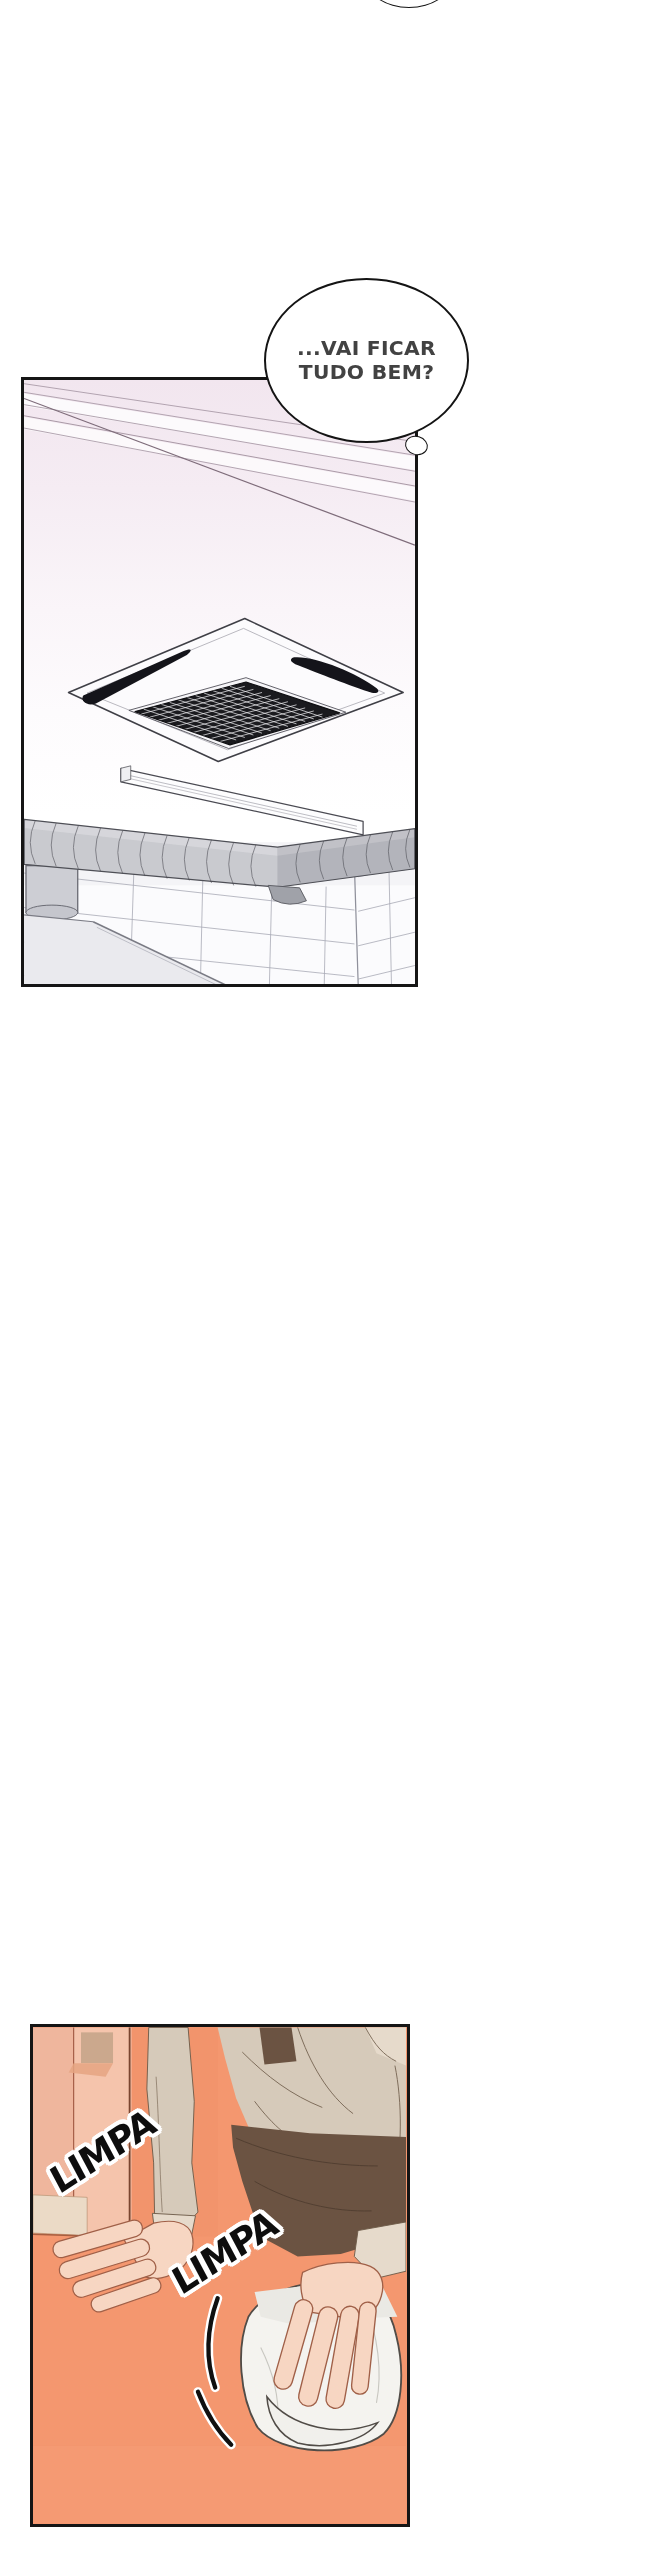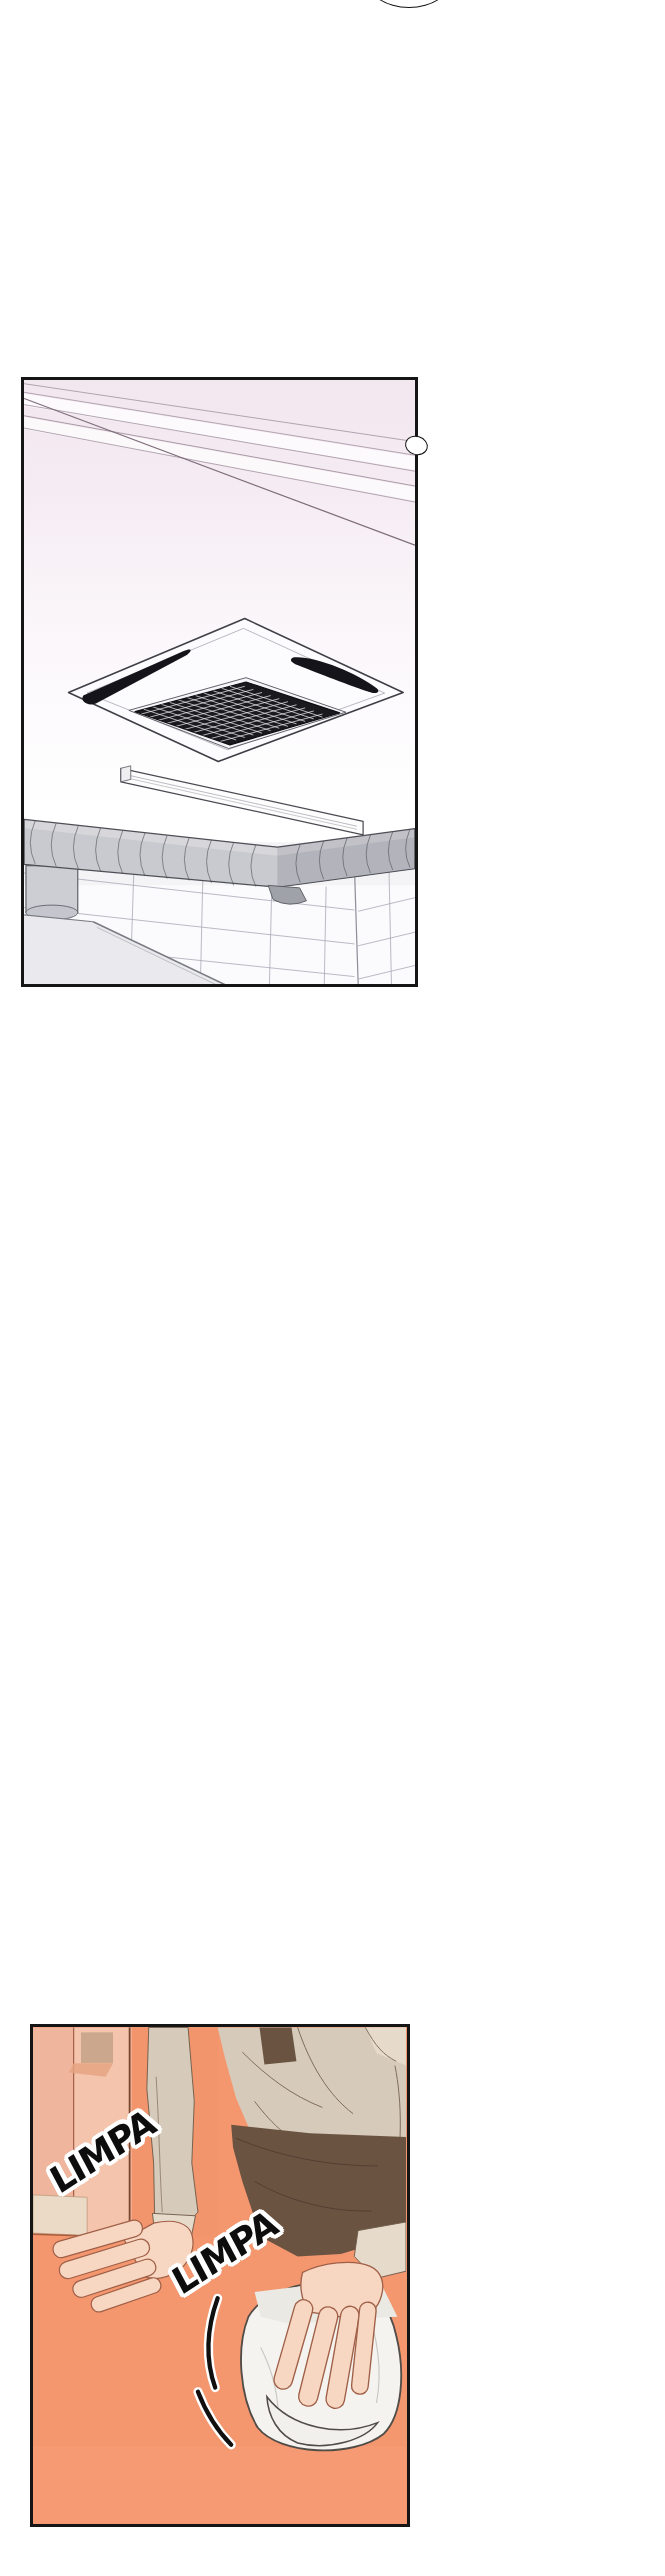--- a/index.html
+++ b/index.html
@@ -191,20 +191,26 @@
 
       <g>
         <polygon points="0,868 112,879 330,983 0,983" class="c-hood"></polygon>
         <line x1="0" y1="868" x2="112" y2="879" stroke="#7A7B84" stroke-width="2"></line>
         <line x1="112" y1="879" x2="330" y2="983" stroke="#7A7B84" stroke-width="2.5"></line>
         <line x1="118" y1="888" x2="330" y2="990" stroke="#B9BAC2" stroke-width="1.5"></line>
       </g>
     </svg>
   </div>
 
+  <div class="bubble">
+    <div class="bubble-text">
+      <div>...VAI FICAR</div>
+      <div>TUDO BEM?</div>
+    </div>
+  </div>
   <div class="bubble-tail"></div>
 
   <div id="panel2" class="panel">
     <svg width="373" height="497" viewBox="0 0 606 806">
 
       <g>
         <rect x="0" y="0" width="606" height="806" class="c-table"></rect>
         <polygon points="160,0 300,0 300,340 160,340" fill="#EE8F66" opacity="0.35"></polygon>
         <rect x="0" y="680" width="606" height="126" fill="#F59E78" opacity="0.5"></rect>
       </g>

